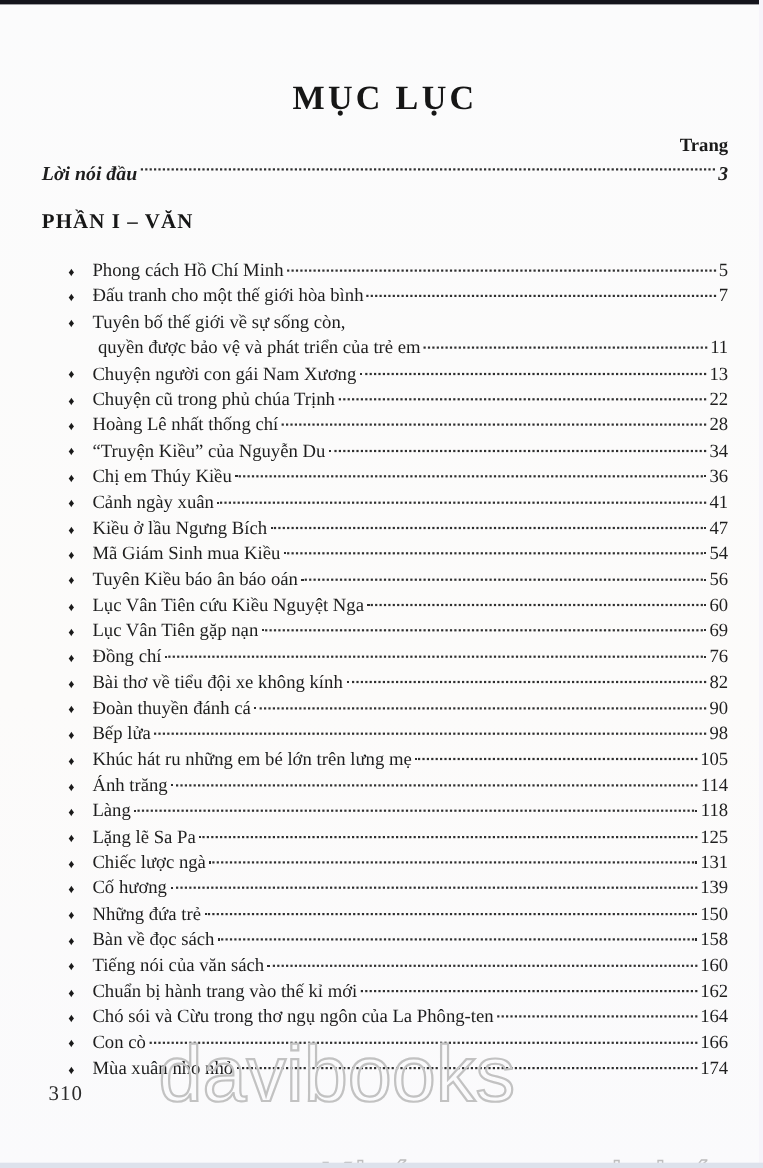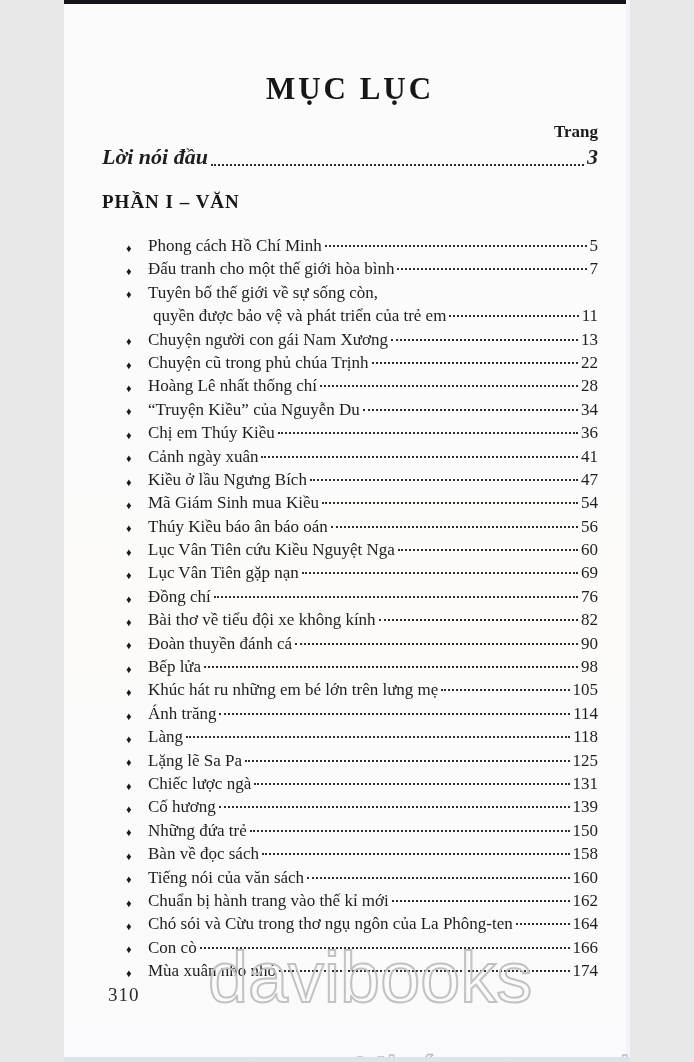--- a/index.html
+++ b/index.html
@@ -1,19 +1,19 @@
 <!DOCTYPE html>
 <html><head>
 <meta charset="utf-8">
 <style>
   * { margin: 0; padding: 0; box-sizing: border-box; }
   html, body { background: #e8e8e8; }
   .page {
     position: relative;
-    width: 566px;
+    width: 694px;
     height: 1062px;
     margin: 0 auto;
     background: linear-gradient(180deg, #fbfbfc 0%, #fcfbfa 60%, #fafafc 100%);
     overflow: hidden;
     font-family: "Liberation Serif", "DejaVu Serif", serif;
     color: #1e1e1e;
   }
   .scan-edge-top {
     position: absolute; top: 0; left: 0; right: 0; height: 4px;
     background: #14141c;
@@ -40,23 +40,23 @@
   }
   .trang-row {
     margin-top: 15px;
     text-align: right;
     font-size: 17px;
     font-weight: bold;
     color: #1a1a1a;
   }
   .preface-row {
     display: flex;
-    align-items: flex-end;
+    align-items: center;
     margin-top: 4px;
-    font-size: 22px;
+    font-size: 18px;
     font-weight: bold;
     font-style: italic;
     height: 24px;
   }
   .section-heading {
     margin-top: 21px;
     text-align: left;
     font-size: 19px;
     font-weight: bold;
     letter-spacing: 1px;
@@ -208,21 +208,21 @@
           <span class="page-num">47</span>
         </div>
         <div class="toc-row">
           <span class="bullet">♦</span>
           <span class="entry-title">Mã Giám Sinh mua Kiều</span>
           <span class="dots"></span>
           <span class="page-num">54</span>
         </div>
         <div class="toc-row">
           <span class="bullet">♦</span>
-          <span class="entry-title">Thúy Kiều báo ân báo oán</span>
+          <span class="entry-title">Tuyên Kiều báo ân báo oán</span>
           <span class="dots"></span>
           <span class="page-num">56</span>
         </div>
         <div class="toc-row">
           <span class="bullet">♦</span>
           <span class="entry-title">Lục Vân Tiên cứu Kiều Nguyệt Nga</span>
           <span class="dots"></span>
           <span class="page-num">60</span>
         </div>
         <div class="toc-row">

